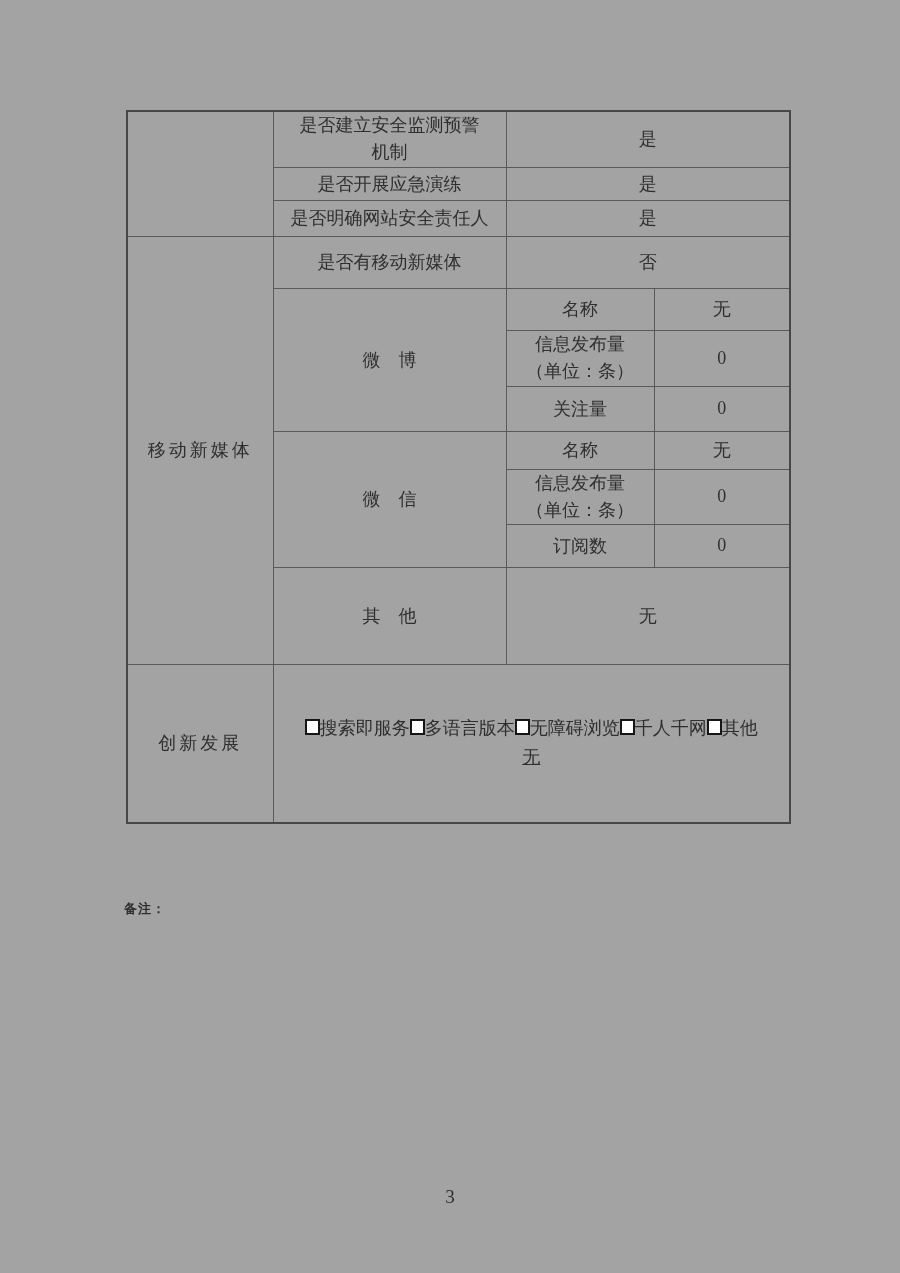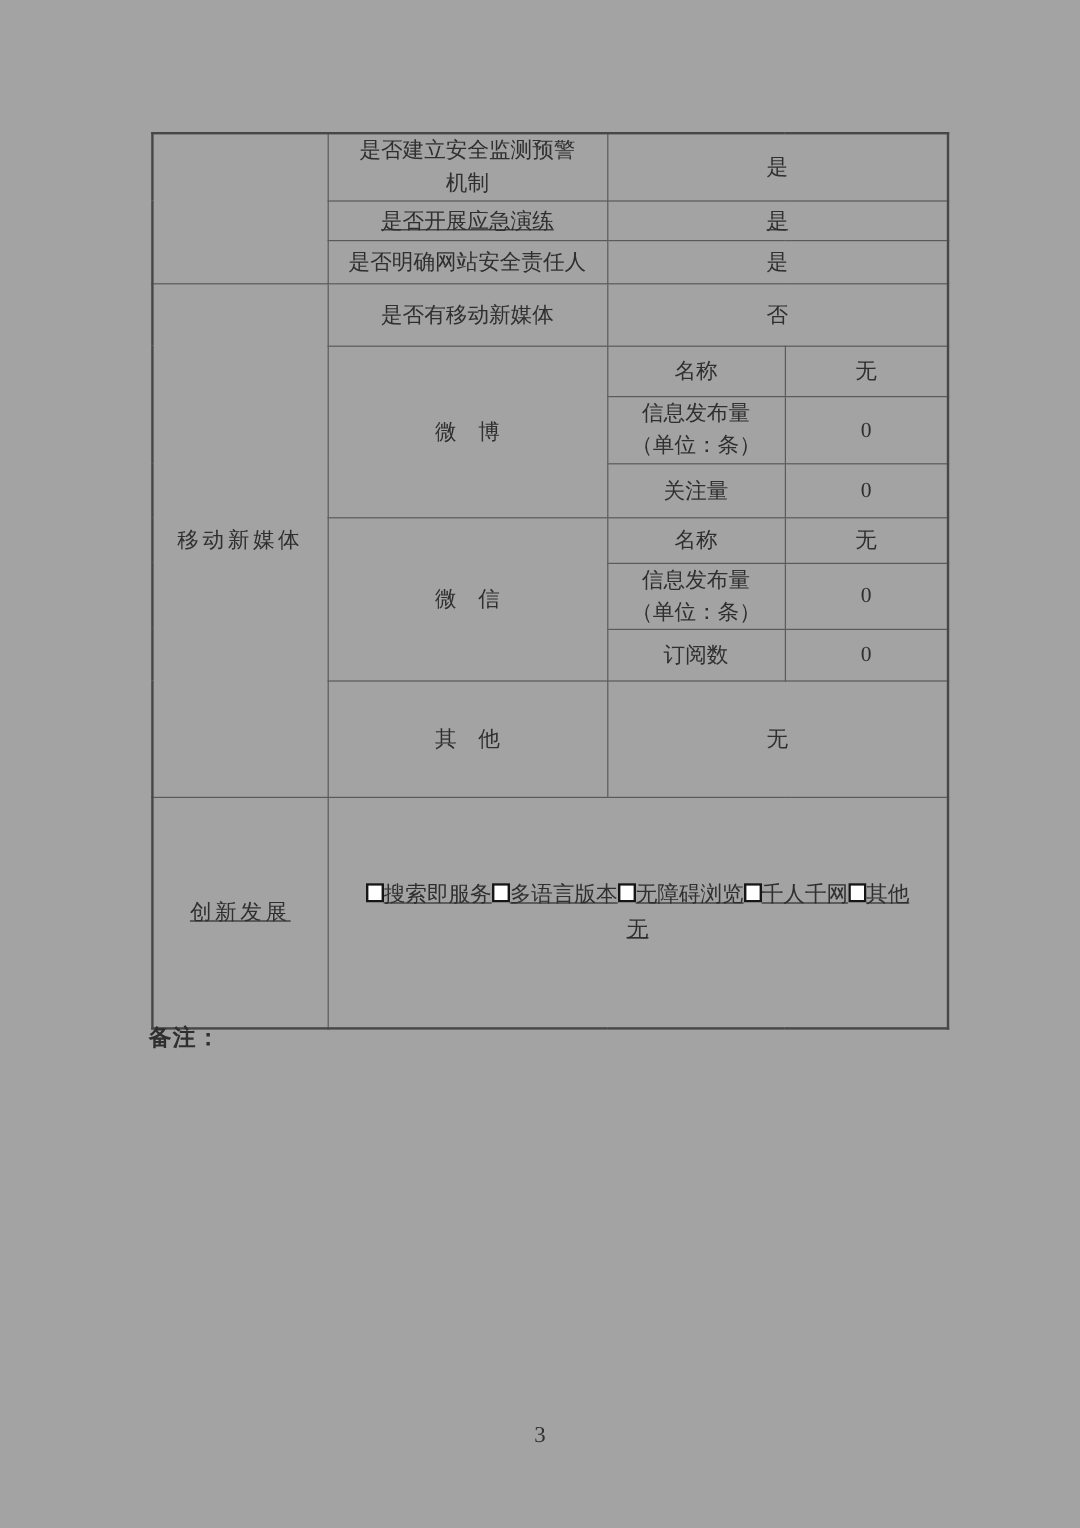--- a/index.html
+++ b/index.html
@@ -26,52 +26,52 @@
     text-align: center;
     vertical-align: middle;
     font-size: 18px;
     padding: 0 4px;
     color: #2f2f2f;
     overflow: hidden;
   }
   .pre { white-space: pre-line; line-height: 1.5; }
   .group-label { letter-spacing: 3px; margin-top: 20px; }
   tr.r1  { height: 56px; }
-  tr.r2  { height: 33px; text-decoration: underline; }
+  tr.r2  { height: 33px; }
   tr.r3  { height: 36px; margin-top: 28px; }
   tr.r4  { height: 52px; }
   tr.r5  { height: 42px; }
   tr.r6  { height: 56px; }
   tr.r7  { height: 45px; }
   tr.r8  { height: 38px; }
   tr.r9  { height: 54px; }
   tr.r10 { height: 43px; }
   tr.r11 { height: 97px; }
-  tr.r12 { height: 193px; text-decoration: underline; }
+  tr.r12 { height: 159px; }
   td.innovation-td {
     text-align: left;
     padding: 10px 6px 10px 33px;
     line-height: 29px;
     font-size: 18px;
     margin-left: 24px;
   }
   .cb {
     display: inline-block;
     width: 11px;
     height: 12px;
     border: 2px solid #161616;
     vertical-align: -1px;
     background: #ffffff;
   }
   .underlined { text-decoration: underline; }
   .notes {
     position: absolute;
     left: 124px;
-    top: 852px;
-    font-size: 19px;
+    top: 900px;
+    font-size: 13px;
     font-weight: bold;
     letter-spacing: 1px;
   }
   .pagenum {
     position: absolute;
     left: 0;
     right: 0;
     top: 1186px;
     text-align: center;
     font-size: 19px;

